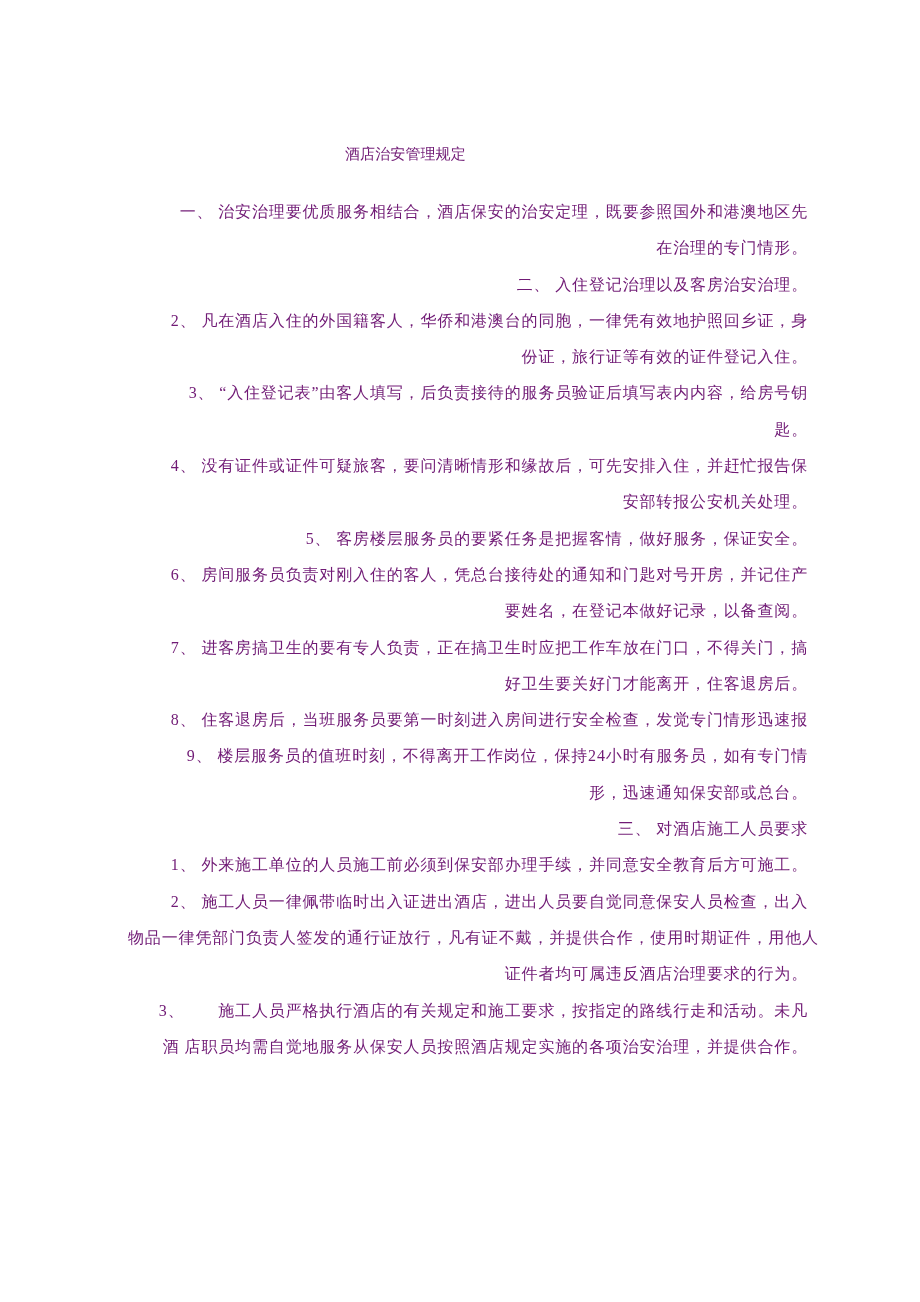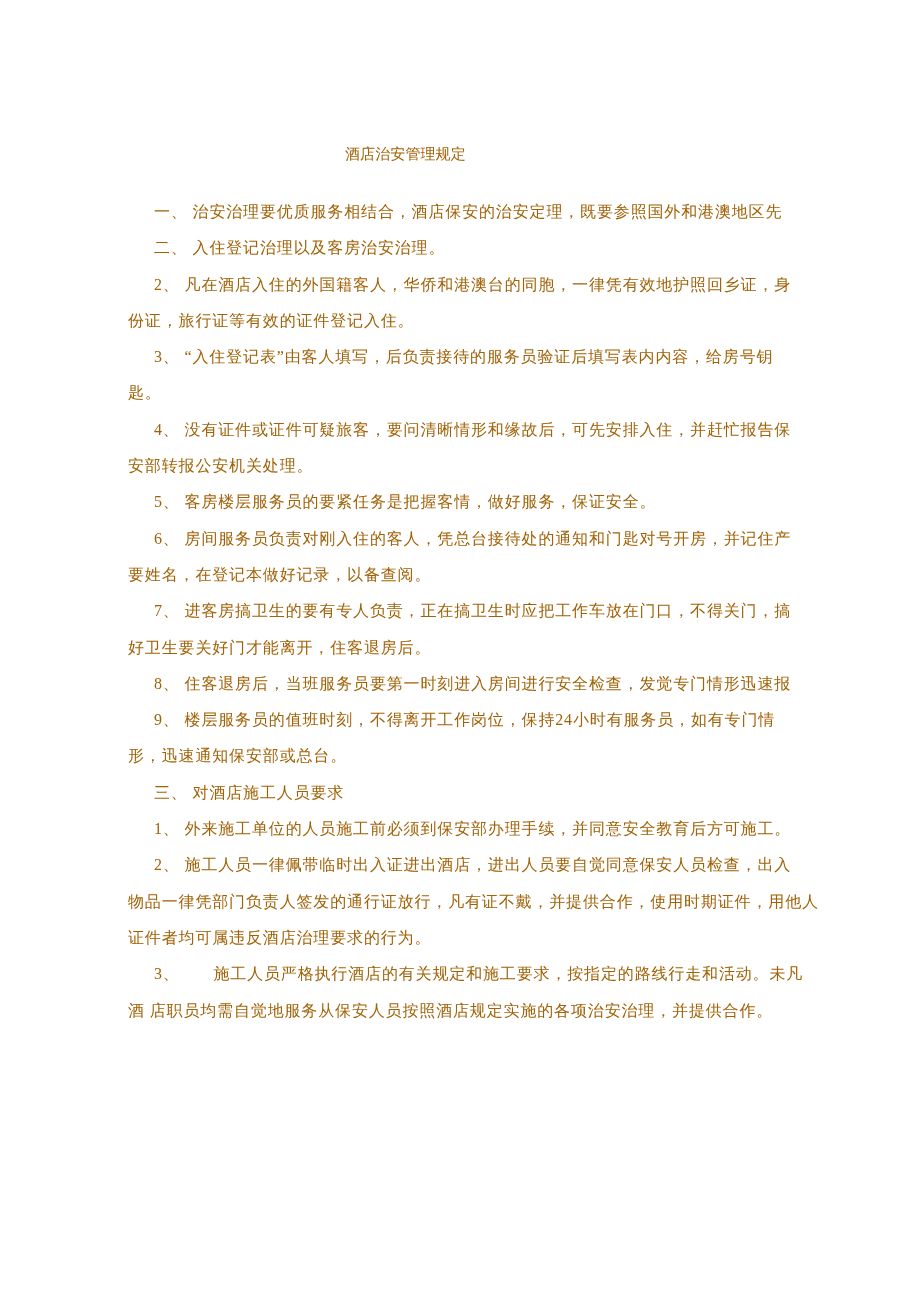--- a/index.html
+++ b/index.html
@@ -7,21 +7,21 @@
     padding: 0;
     background: #ffffff;
   }
   .page {
     position: relative;
     width: 920px;
     height: 1302px;
     background: #ffffff;
     overflow: hidden;
     font-family: "Liberation Serif", "DejaVu Serif", serif;
-    color: #a16207;
+    color: #701a75;
   }
   .doc-title {
     position: absolute;
     left: 345px;
     top: 136px;
     height: 36px;
     line-height: 36px;
     font-size: 15px;
     letter-spacing: 0.1px;
     white-space: nowrap;
@@ -31,32 +31,34 @@
     left: 128px;
     top: 194px;
     width: 680px;
   }
   .line {
     height: 36.3px;
     line-height: 36.3px;
     font-size: 16px;
     letter-spacing: 0.85px;
     white-space: nowrap;
+    text-align: right;
   }
   .line.indent {
     padding-left: 26px;
   }
 </style>
 </head>
 <body>
 
 <div class="page">
   <div class="doc-title">酒店治安管理规定</div>
   <div class="doc-body">
       <div class="line indent">一、 治安治理要优质服务相结合，酒店保安的治安定理，既要参照国外和港澳地区先</div>
+      <div class="line">在治理的专门情形。</div>
       <div class="line indent">二、 入住登记治理以及客房治安治理。</div>
       <div class="line indent">2、 凡在酒店入住的外国籍客人，华侨和港澳台的同胞，一律凭有效地护照回乡证，身</div>
       <div class="line">份证，旅行证等有效的证件登记入住。</div>
       <div class="line indent">3、 “入住登记表”由客人填写，后负责接待的服务员验证后填写表内内容，给房号钥</div>
       <div class="line">匙。</div>
       <div class="line indent">4、 没有证件或证件可疑旅客，要问清晰情形和缘故后，可先安排入住，并赶忙报告保</div>
       <div class="line">安部转报公安机关处理。</div>
       <div class="line indent">5、 客房楼层服务员的要紧任务是把握客情，做好服务，保证安全。</div>
       <div class="line indent">6、 房间服务员负责对刚入住的客人，凭总台接待处的通知和门匙对号开房，并记住产</div>
       <div class="line">要姓名，在登记本做好记录，以备查阅。</div>

